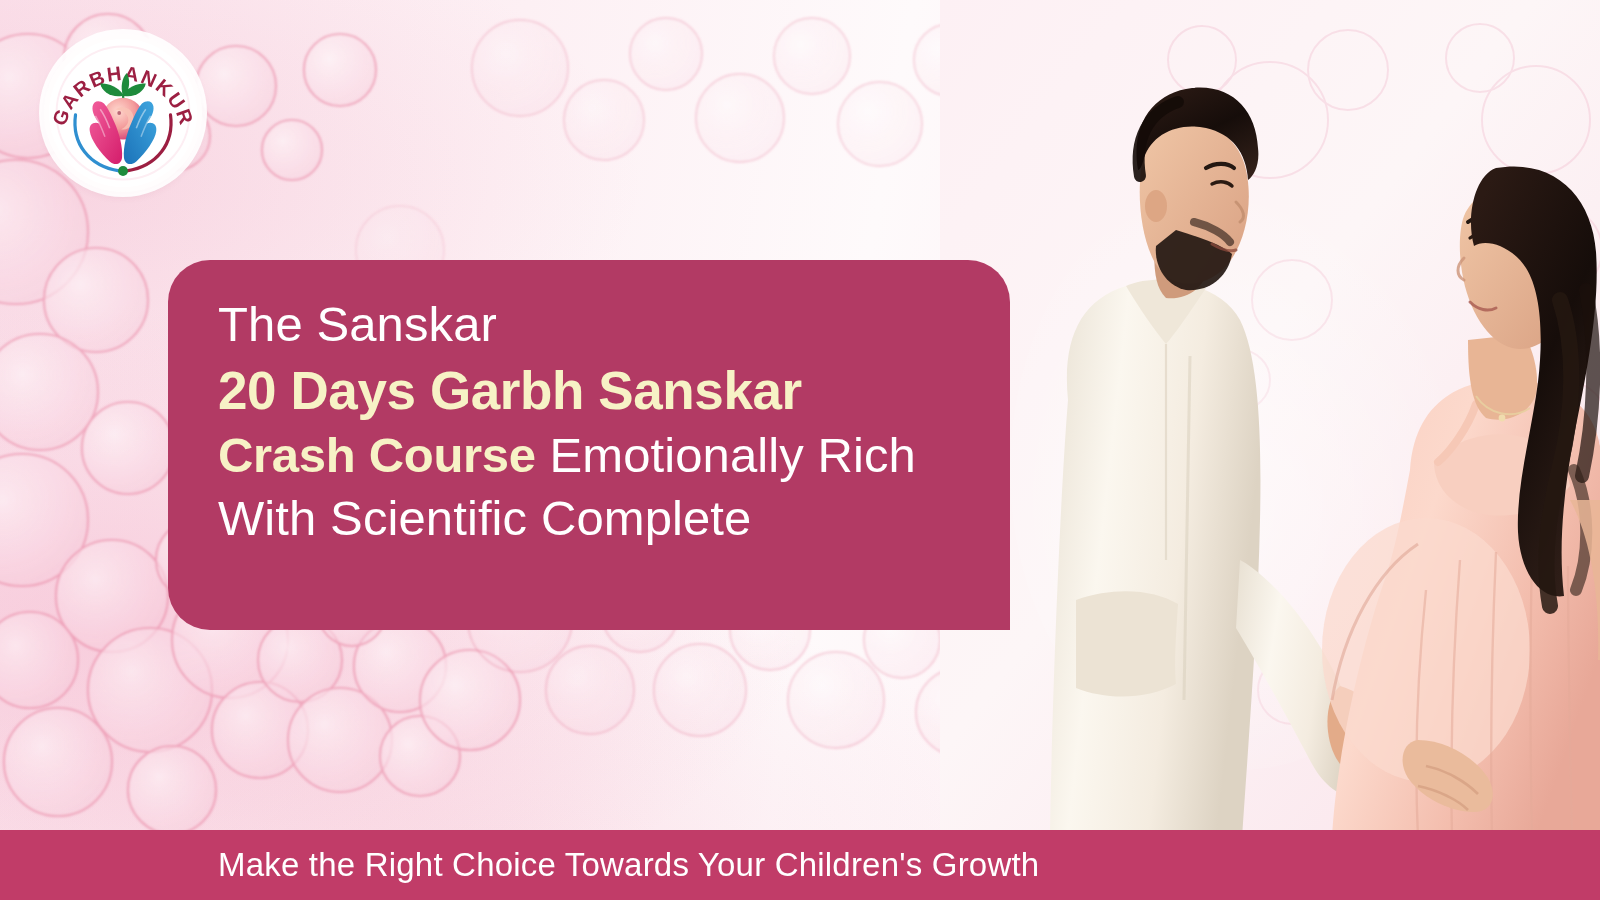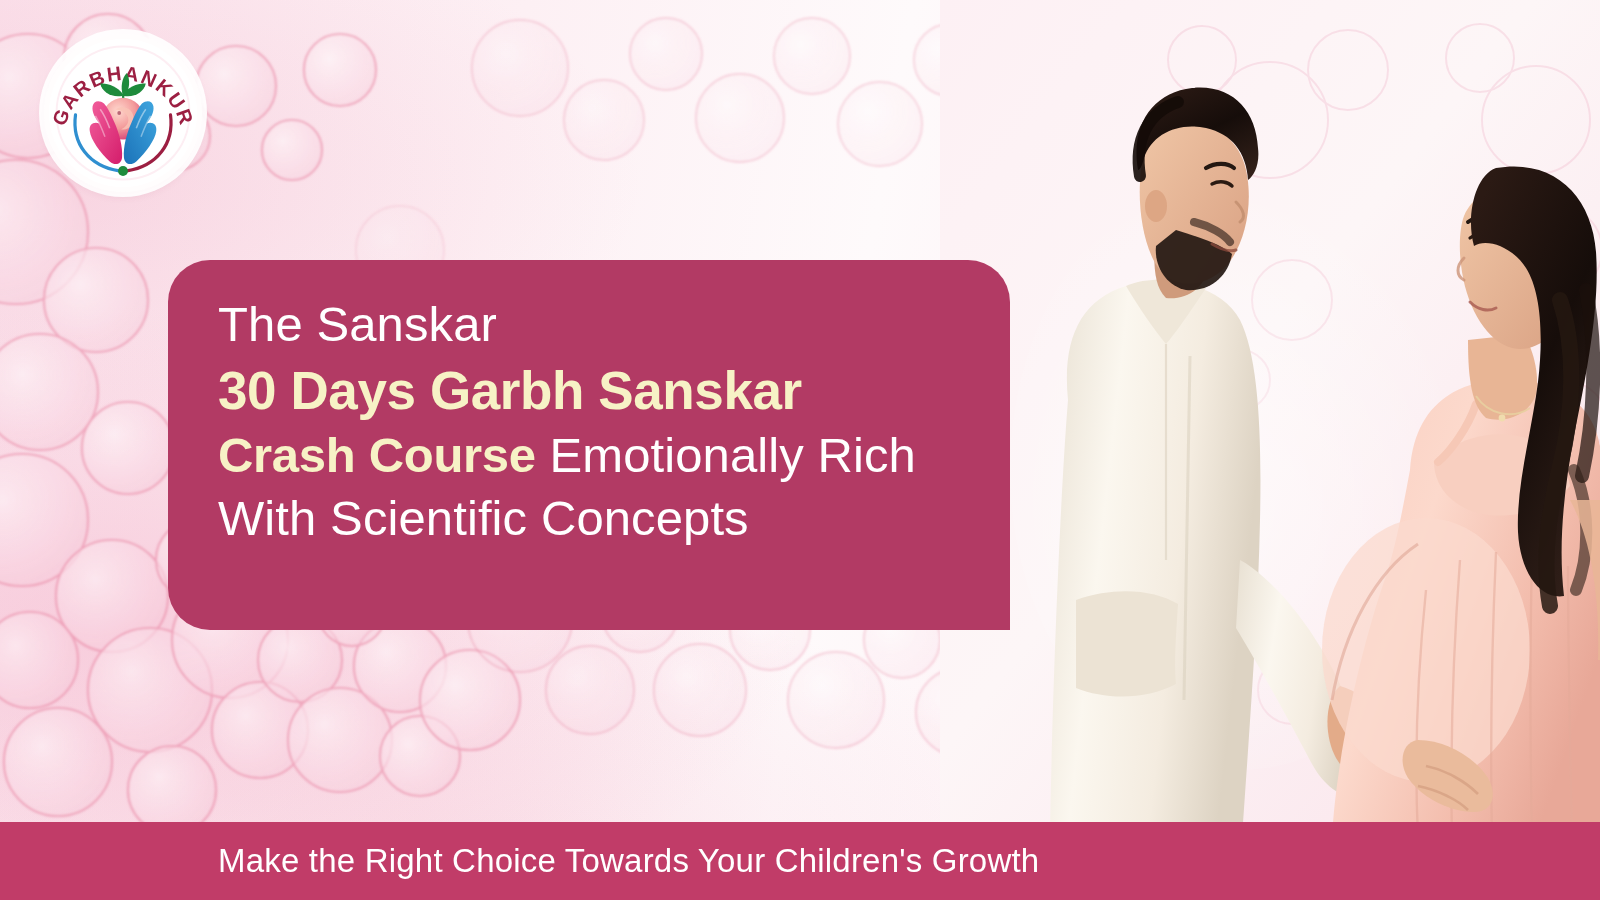--- a/index.html
+++ b/index.html
@@ -64,21 +64,21 @@
   .hl-line { white-space:nowrap; color:#ffffff; }
   .hl-1 { font-size:49px; font-weight:400; margin-bottom:15px; }
   .hl-2 { font-size:53px; font-weight:700; color:#f7f2c6; margin-bottom:14px; letter-spacing:-0.4px; }
   .hl-3 { font-size:49px; font-weight:400; margin-bottom:14px; }
   .hl-3 .em { font-weight:700; color:#f7f2c6; letter-spacing:-0.3px; }
   .hl-4 { font-size:49px; font-weight:400; }
 
   
   #bottom-bar {
     position:absolute; left:0; bottom:0;
-    width:1600px; height:78px;
+    width:1600px; height:70px;
     background:#c13c68;
     z-index:8;
     display:flex; align-items:center;
   }
   #bottom-bar-text {
     margin-left:218px;
     color:#ffffff;
     font-size:33px;
     font-weight:400;
     letter-spacing:0.2px;
@@ -429,22 +429,22 @@
         <path d="M486 766 C506 770 526 782 538 794" stroke="#d6a183" stroke-width="2.6" fill="none" opacity="0.8"></path>
         <path d="M478 786 C498 790 518 800 528 810" stroke="#d6a183" stroke-width="2.6" fill="none" opacity="0.8"></path>
       </g>
     </svg>
   </div>
 
   <div id="headline-panel"></div>
 
   <div id="headline-text">
     <div class="hl-line hl-1">The Sanskar</div>
-    <div class="hl-line hl-2">30 Days Garbh Sanskar</div>
+    <div class="hl-line hl-2">20 Days Garbh Sanskar</div>
     <div class="hl-line hl-3"><span class="em">Crash Course</span><span> Emotionally Rich</span></div>
-    <div class="hl-line hl-4">With Scientific Concepts</div>
+    <div class="hl-line hl-4">With Scientific Complete</div>
   </div>
 
   <div id="bottom-bar">
     <div id="bottom-bar-text">Make the Right Choice Towards Your Children's Growth</div>
   </div>
 
 </div>
 
 </body></html>

